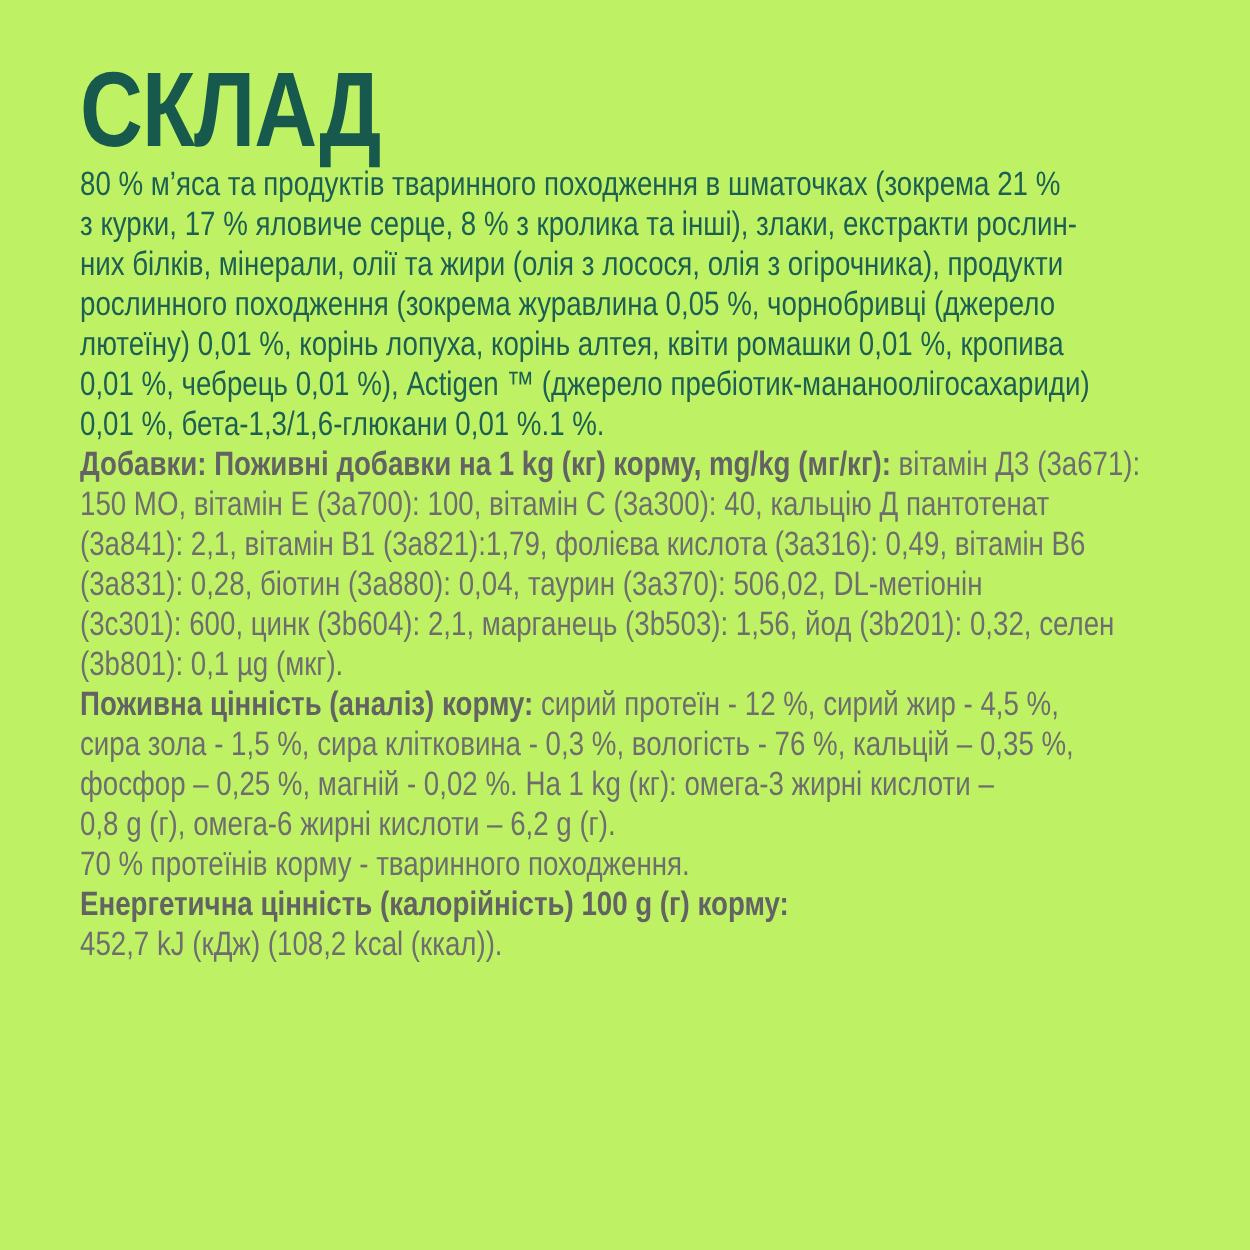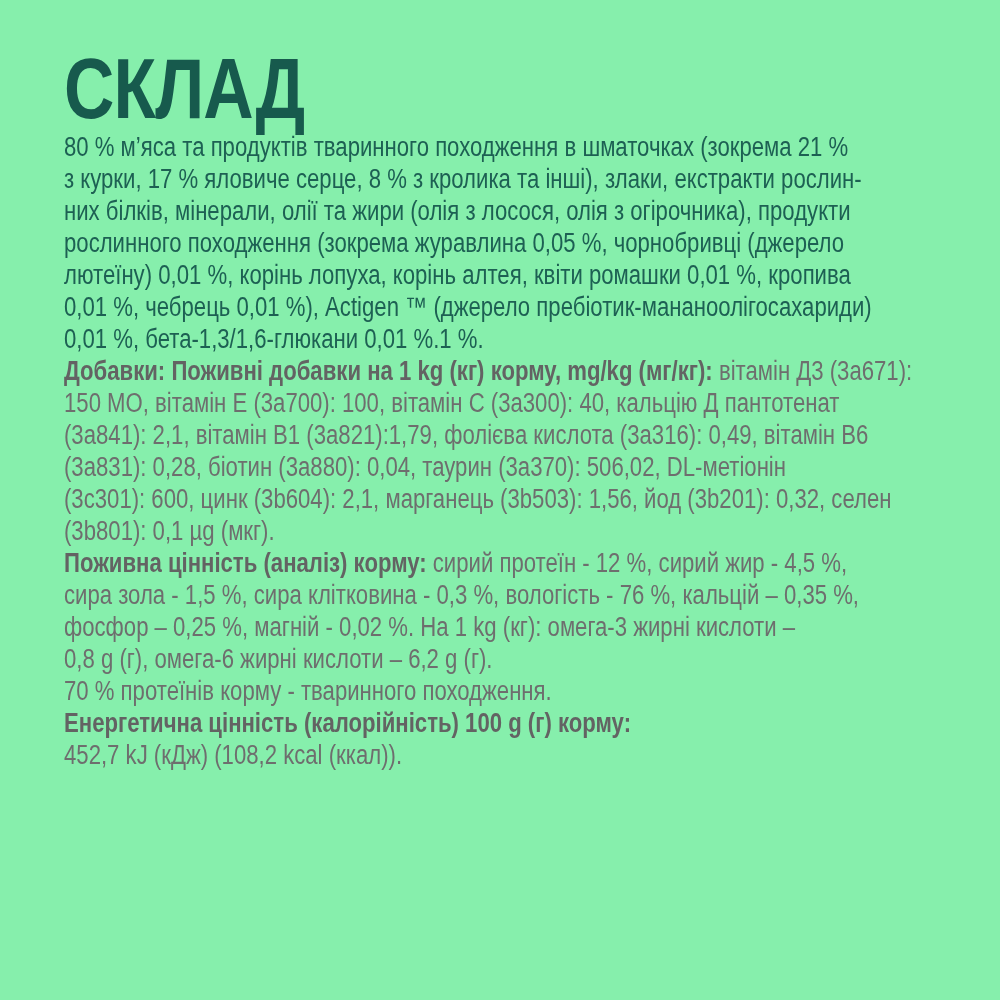--- a/index.html
+++ b/index.html
@@ -4,21 +4,21 @@
 <style>
   html, body {
     margin: 0;
     padding: 0;
     background: #ffffff;
   }
   .page {
     position: relative;
     width: 1000px;
     height: 1000px;
-    background: #86efac;
+    background: #bef264;
     overflow: hidden;
     font-family: "Liberation Sans", "DejaVu Sans", sans-serif;
   }
   
   .content {
     position: absolute;
     left: 64px;
     top: 46px;
     width: 1280px;
     transform: scaleX(0.82);

